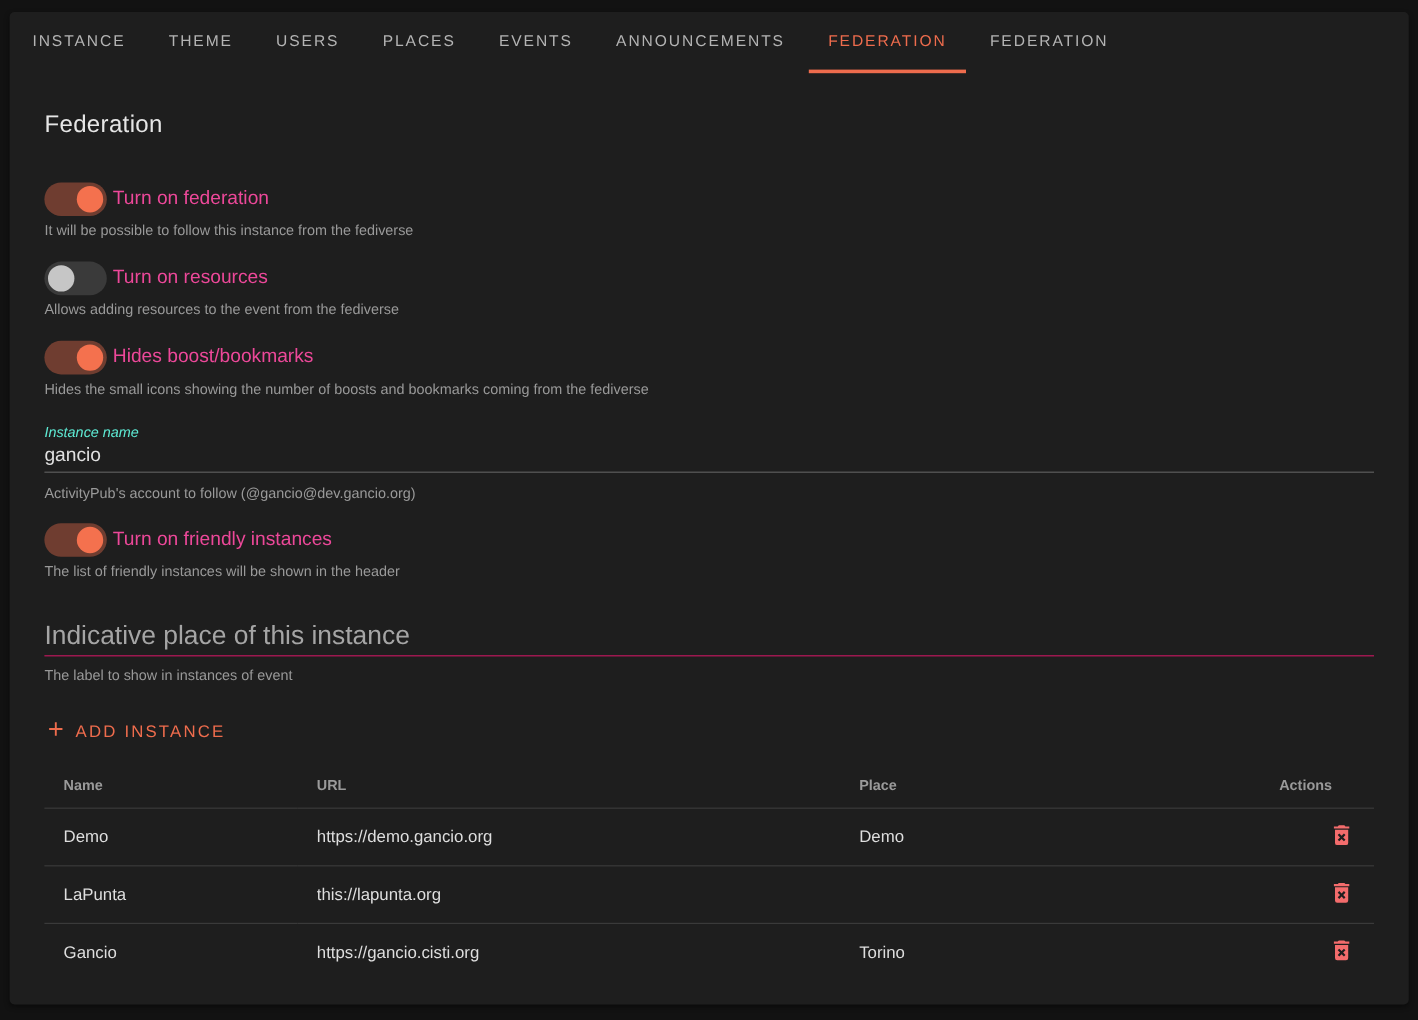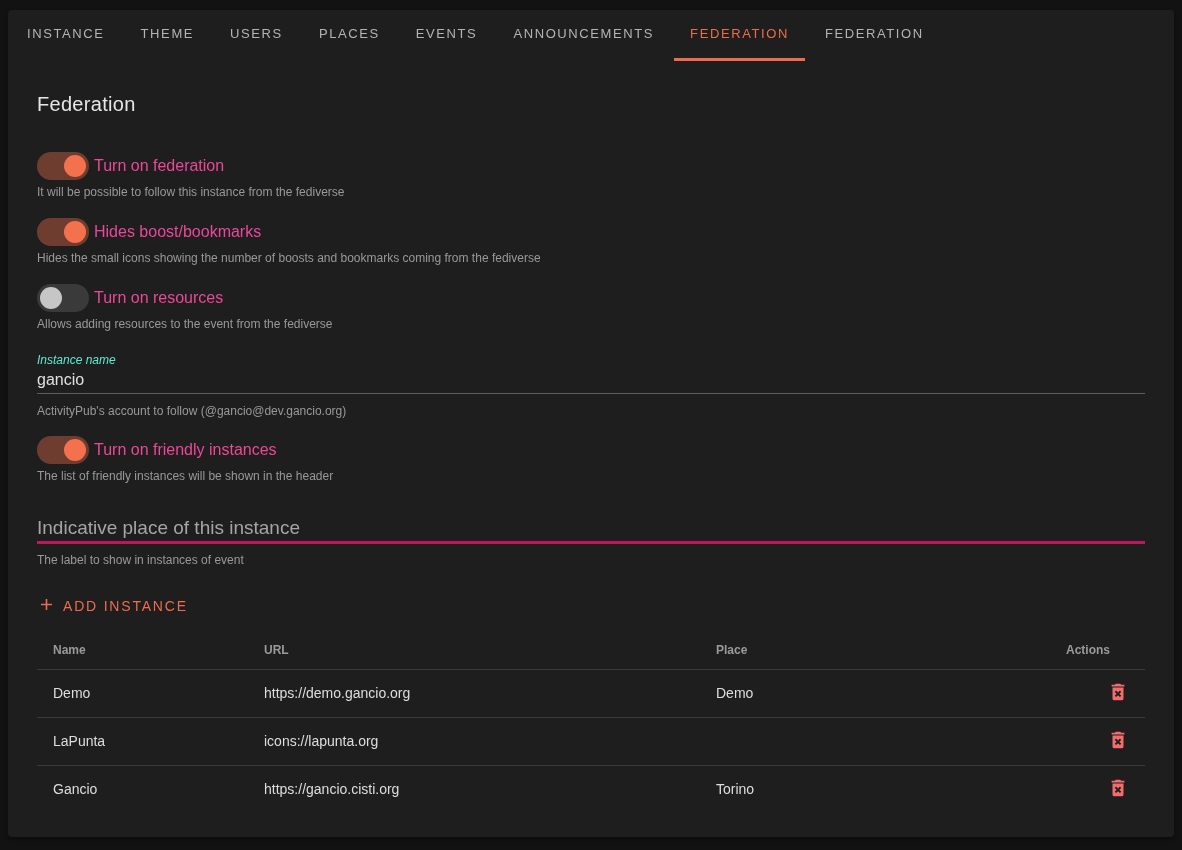--- a/index.html
+++ b/index.html
@@ -106,23 +106,23 @@
     font-size: 16px;
     line-height: 20px;
     color: #e0e0e0;
     padding: 0 0 3px 0;
     border-bottom: 1px solid #5c5c5c;
   }
   .field .field-hint { margin-top: 10px; font-size: 12px; line-height: 15px; color: #999999; }
   .friendly-gap { margin-top: 17px; }
   .field.place { margin-top: 33px; }
   .field.place input {
-    font-size: 19px;
+    font-size: 22px;
     line-height: 21px;
-    border-bottom: 3px solid #be185d;
+    border-bottom: 1px solid #be185d;
   }
   .field.place input::placeholder { color: #a5a5a5; opacity: 1; }
   .field.place .field-hint { margin-top: 9px; }
   
   .add-btn {
     margin-top: 24px;
     display: inline-flex;
     align-items: flex-end;
     gap: 7px;
     background: none;
@@ -195,36 +195,36 @@
         <div class="switch on">
           <div class="knob"></div>
         </div>
         <span class="switch-label">Turn on federation</span>
       </div>
       <div class="hint">It will be possible to follow this instance from the fediverse</div>
     </div>
 
     <div class="switch-group">
       <div class="switch-row">
+        <div class="switch">
+          <div class="knob"></div>
+        </div>
+        <span class="switch-label">Turn on resources</span>
+      </div>
+      <div class="hint">Allows adding resources to the event from the fediverse</div>
+    </div>
+
+    <div class="switch-group">
+      <div class="switch-row">
         <div class="switch on">
           <div class="knob"></div>
         </div>
         <span class="switch-label">Hides boost/bookmarks</span>
       </div>
       <div class="hint">Hides the small icons showing the number of boosts and bookmarks coming from the fediverse</div>
-    </div>
-
-    <div class="switch-group">
-      <div class="switch-row">
-        <div class="switch">
-          <div class="knob"></div>
-        </div>
-        <span class="switch-label">Turn on resources</span>
-      </div>
-      <div class="hint">Allows adding resources to the event from the fediverse</div>
     </div>
 
     <div class="field">
       <div class="field-label">Instance name</div>
       <input type="text" value="gancio" style="">
       <div class="field-hint">ActivityPub's account to follow (@gancio@dev.gancio.org)</div>
     </div>
 
     <div class="switch-group friendly-gap">
       <div class="switch-row">
@@ -271,21 +271,21 @@
           <td class="col-actions">
             <button class="delete-btn">
               <svg viewBox="0 0 24 24" aria-hidden="true">
                 <path d="M6,19A2,2 0 0,0 8,21H16A2,2 0 0,0 18,19V7H6V19M8.46,11.88L9.87,10.47L12,12.59L14.12,10.47L15.53,11.88L13.41,14L15.53,16.12L14.12,17.53L12,15.41L9.88,17.53L8.47,16.12L10.59,14L8.46,11.88M15.5,4L14.5,3H9.5L8.5,4H5V6H19V4H15.5Z"></path>
               </svg>
             </button>
           </td>
         </tr>
         <tr>
           <td>LaPunta</td>
-          <td>icons://lapunta.org</td>
+          <td>this://lapunta.org</td>
           <td></td>
           <td class="col-actions">
             <button class="delete-btn">
               <svg viewBox="0 0 24 24" aria-hidden="true">
                 <path d="M6,19A2,2 0 0,0 8,21H16A2,2 0 0,0 18,19V7H6V19M8.46,11.88L9.87,10.47L12,12.59L14.12,10.47L15.53,11.88L13.41,14L15.53,16.12L14.12,17.53L12,15.41L9.88,17.53L8.47,16.12L10.59,14L8.46,11.88M15.5,4L14.5,3H9.5L8.5,4H5V6H19V4H15.5Z"></path>
               </svg>
             </button>
           </td>
         </tr>
         <tr>

